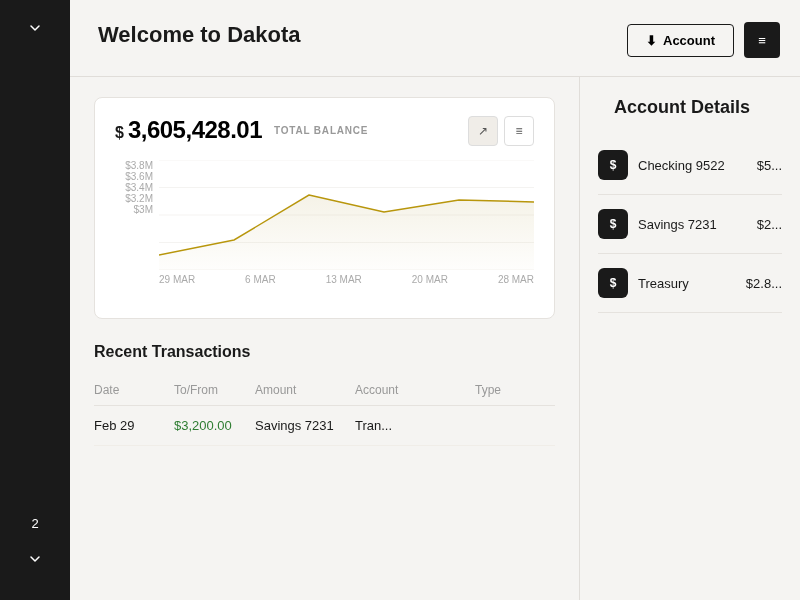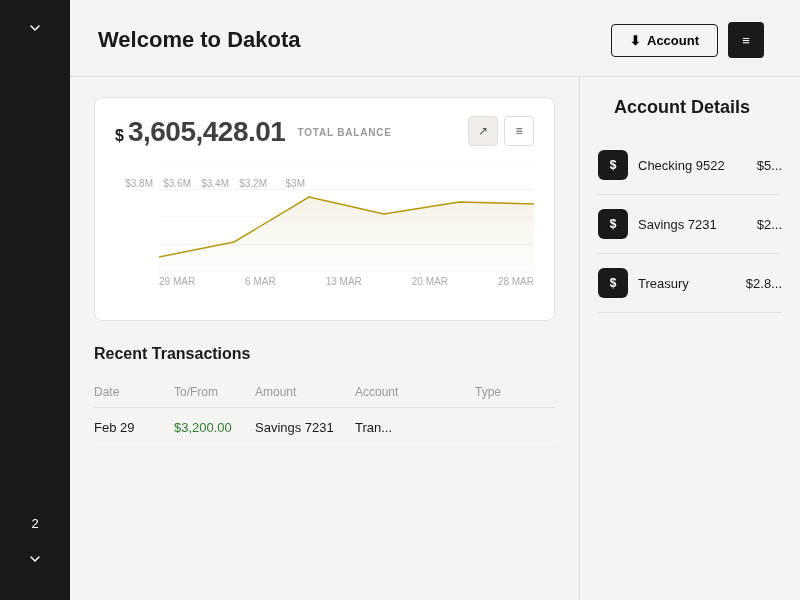--- a/index.html
+++ b/index.html
@@ -45,23 +45,23 @@
     .main {
       flex: 1;
       background: #f5f4f2;
       overflow: hidden;
       display: flex;
       flex-direction: column;
     }
 
     
     .header {
-      padding: 22px 36px 18px 28px;
-      display: flex;
-      align-items: center;
+      padding: 22px 20px 18px 28px;
+      display: flex;
+      align-items: flex-start;
       justify-content: space-between;
       border-bottom: 1px solid #e0ddd9;
       background: #f5f4f2;
     }
     .header-title {
       font-size: 22px;
       font-weight: 700;
       color: #1a1a1a;
     }
     .header-actions {
@@ -126,23 +126,23 @@
       display: flex;
       align-items: baseline;
       gap: 4px;
     }
     .balance-dollar {
       font-size: 16px;
       font-weight: 700;
       color: #1a1a1a;
     }
     .balance-number {
-      font-size: 28px;
-      font-weight: 700;
-      color: #404040;
+      font-size: 24px;
+      font-weight: 700;
+      color: #000000;
       letter-spacing: -0.5px;
     }
     .balance-label {
       font-size: 10px;
       font-weight: 600;
       color: #999;
       letter-spacing: 0.8px;
       margin-left: 8px;
       align-self: center;
     }
@@ -208,25 +208,25 @@
     }
 
     
     .chart-container {
       position: relative;
       height: 140px;
     }
     .chart-labels-y {
       position: absolute;
       left: 0;
-      top: 16px;
+      top: 0;
       height: 100%;
       display: flex;
-      flex-direction: row;
-      justify-content: space-between;
+      flex-direction: column;
+      justify-content: flex-start;
     }
     .chart-label-y {
       font-size: 10px;
       color: #aaa;
       text-align: right;
       width: 38px;
     }
     .chart-svg-wrap {
       margin-left: 44px;
       height: 110px;

